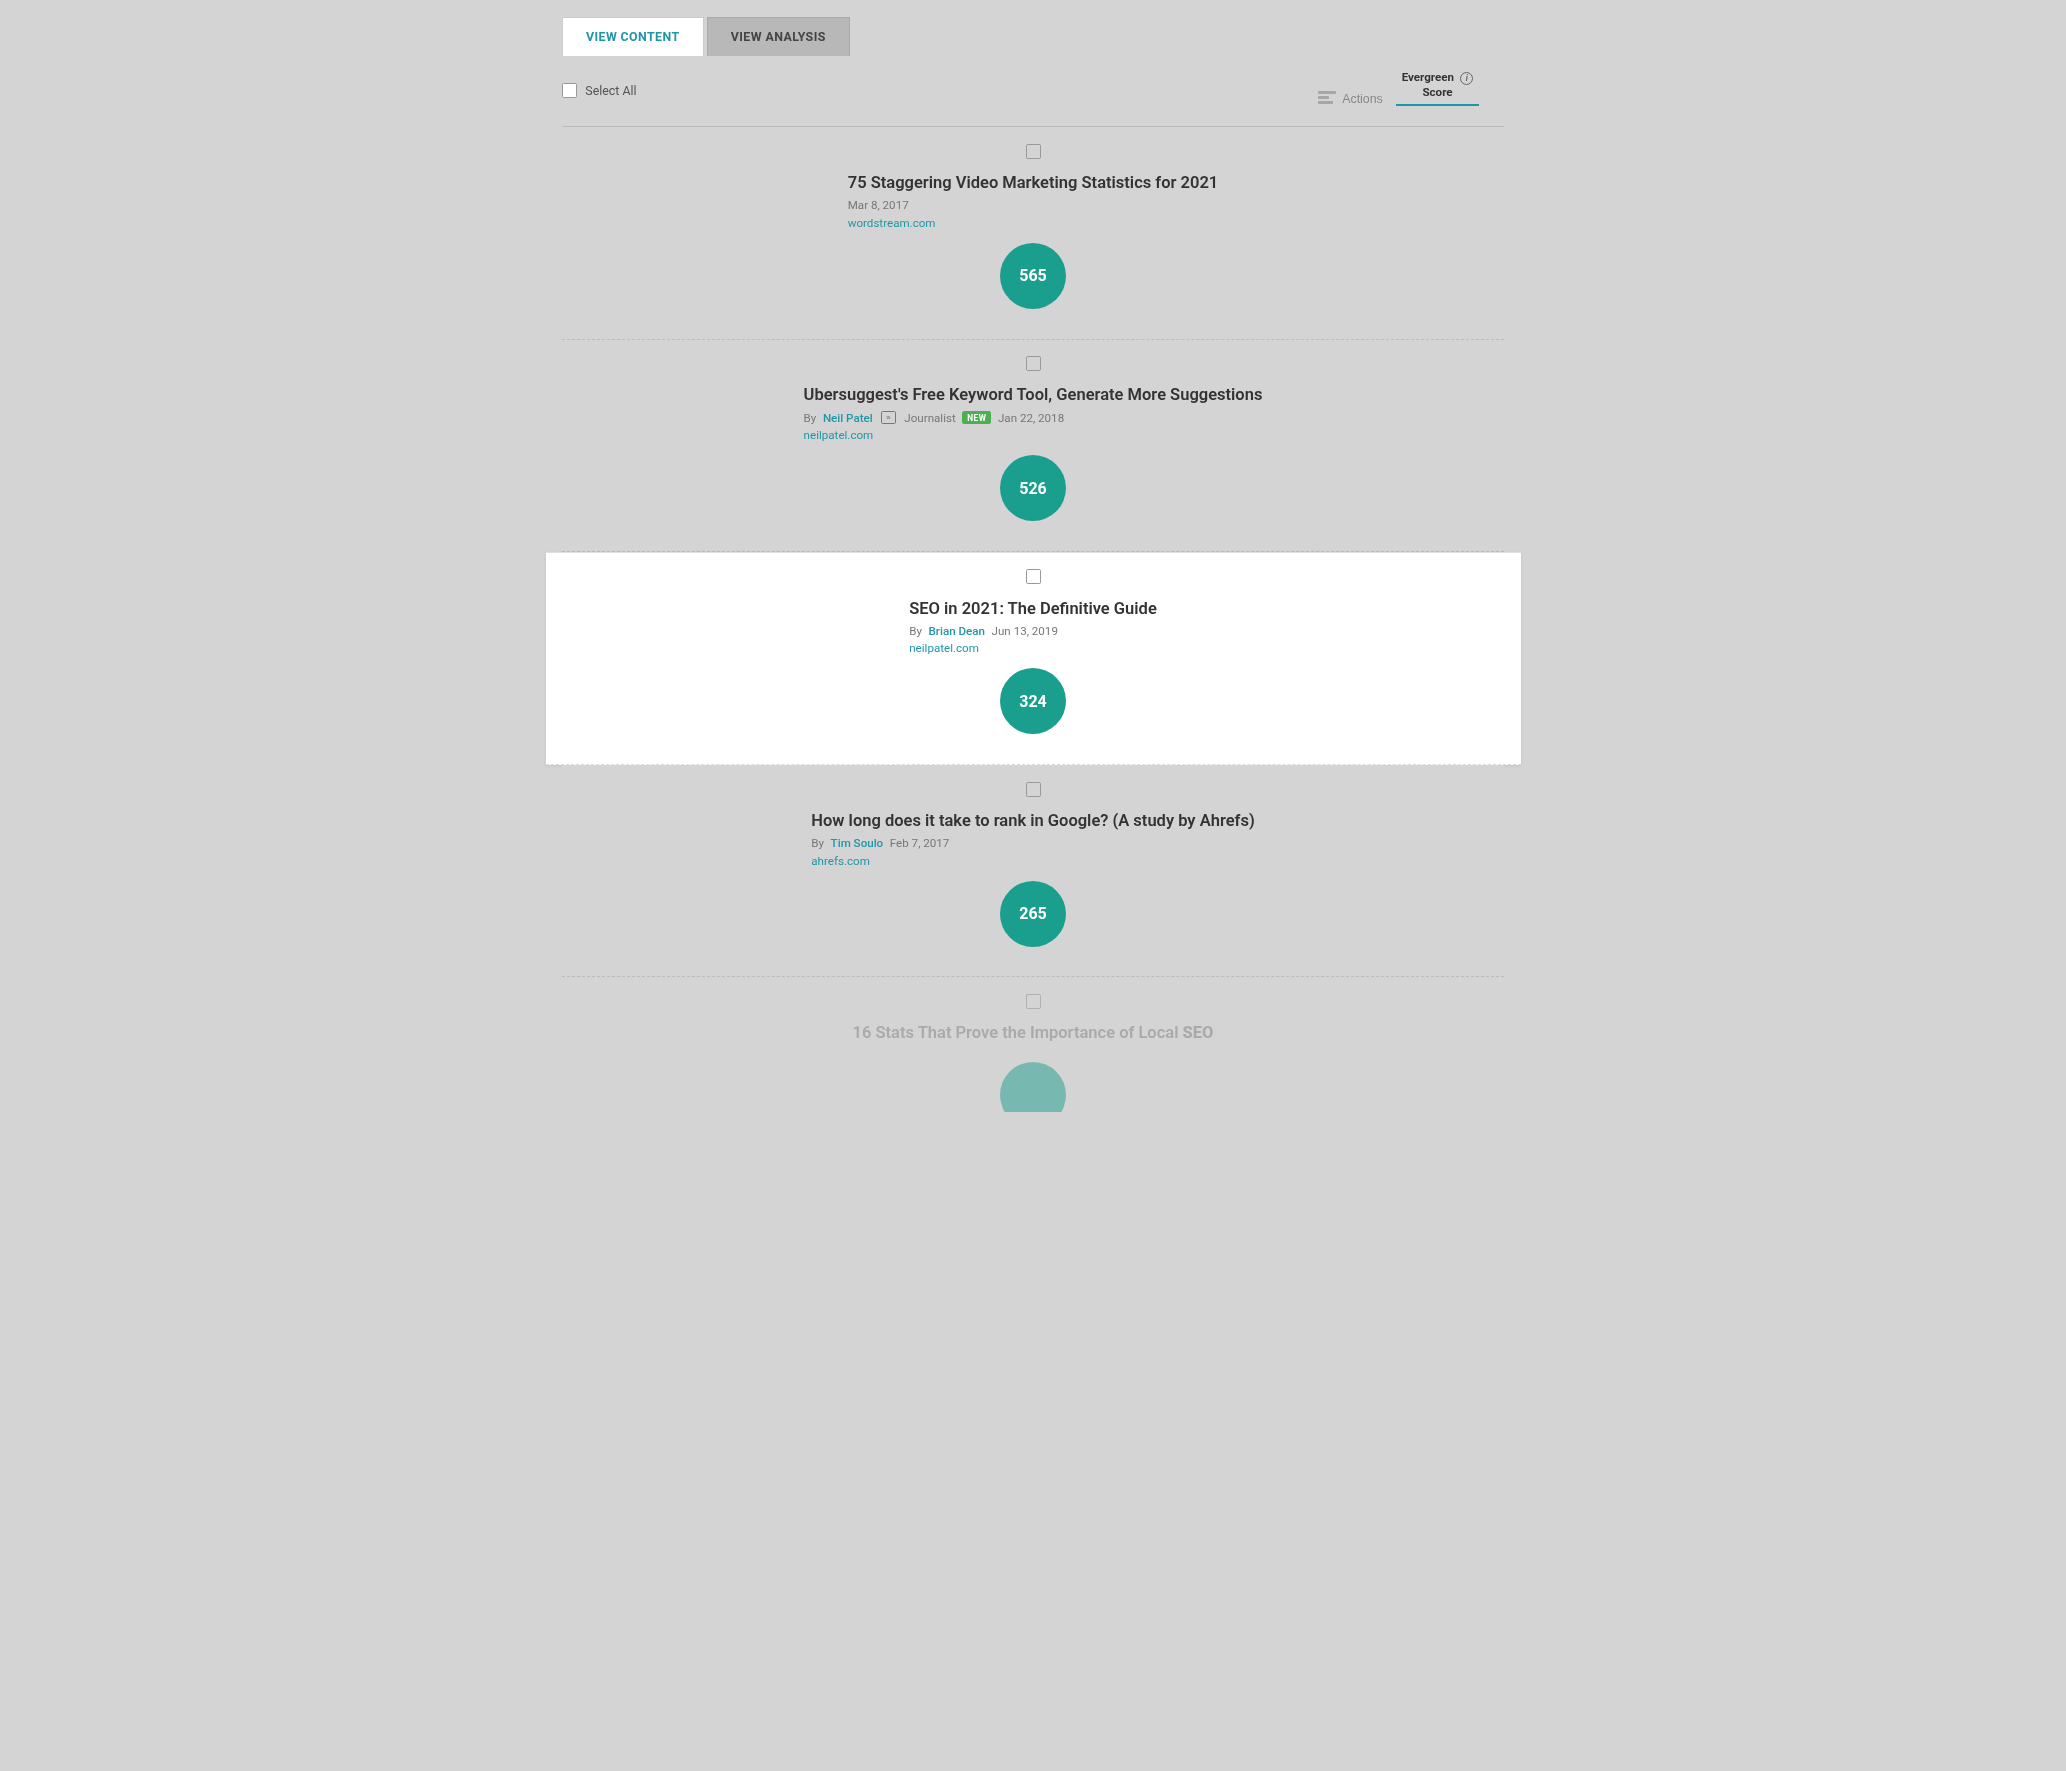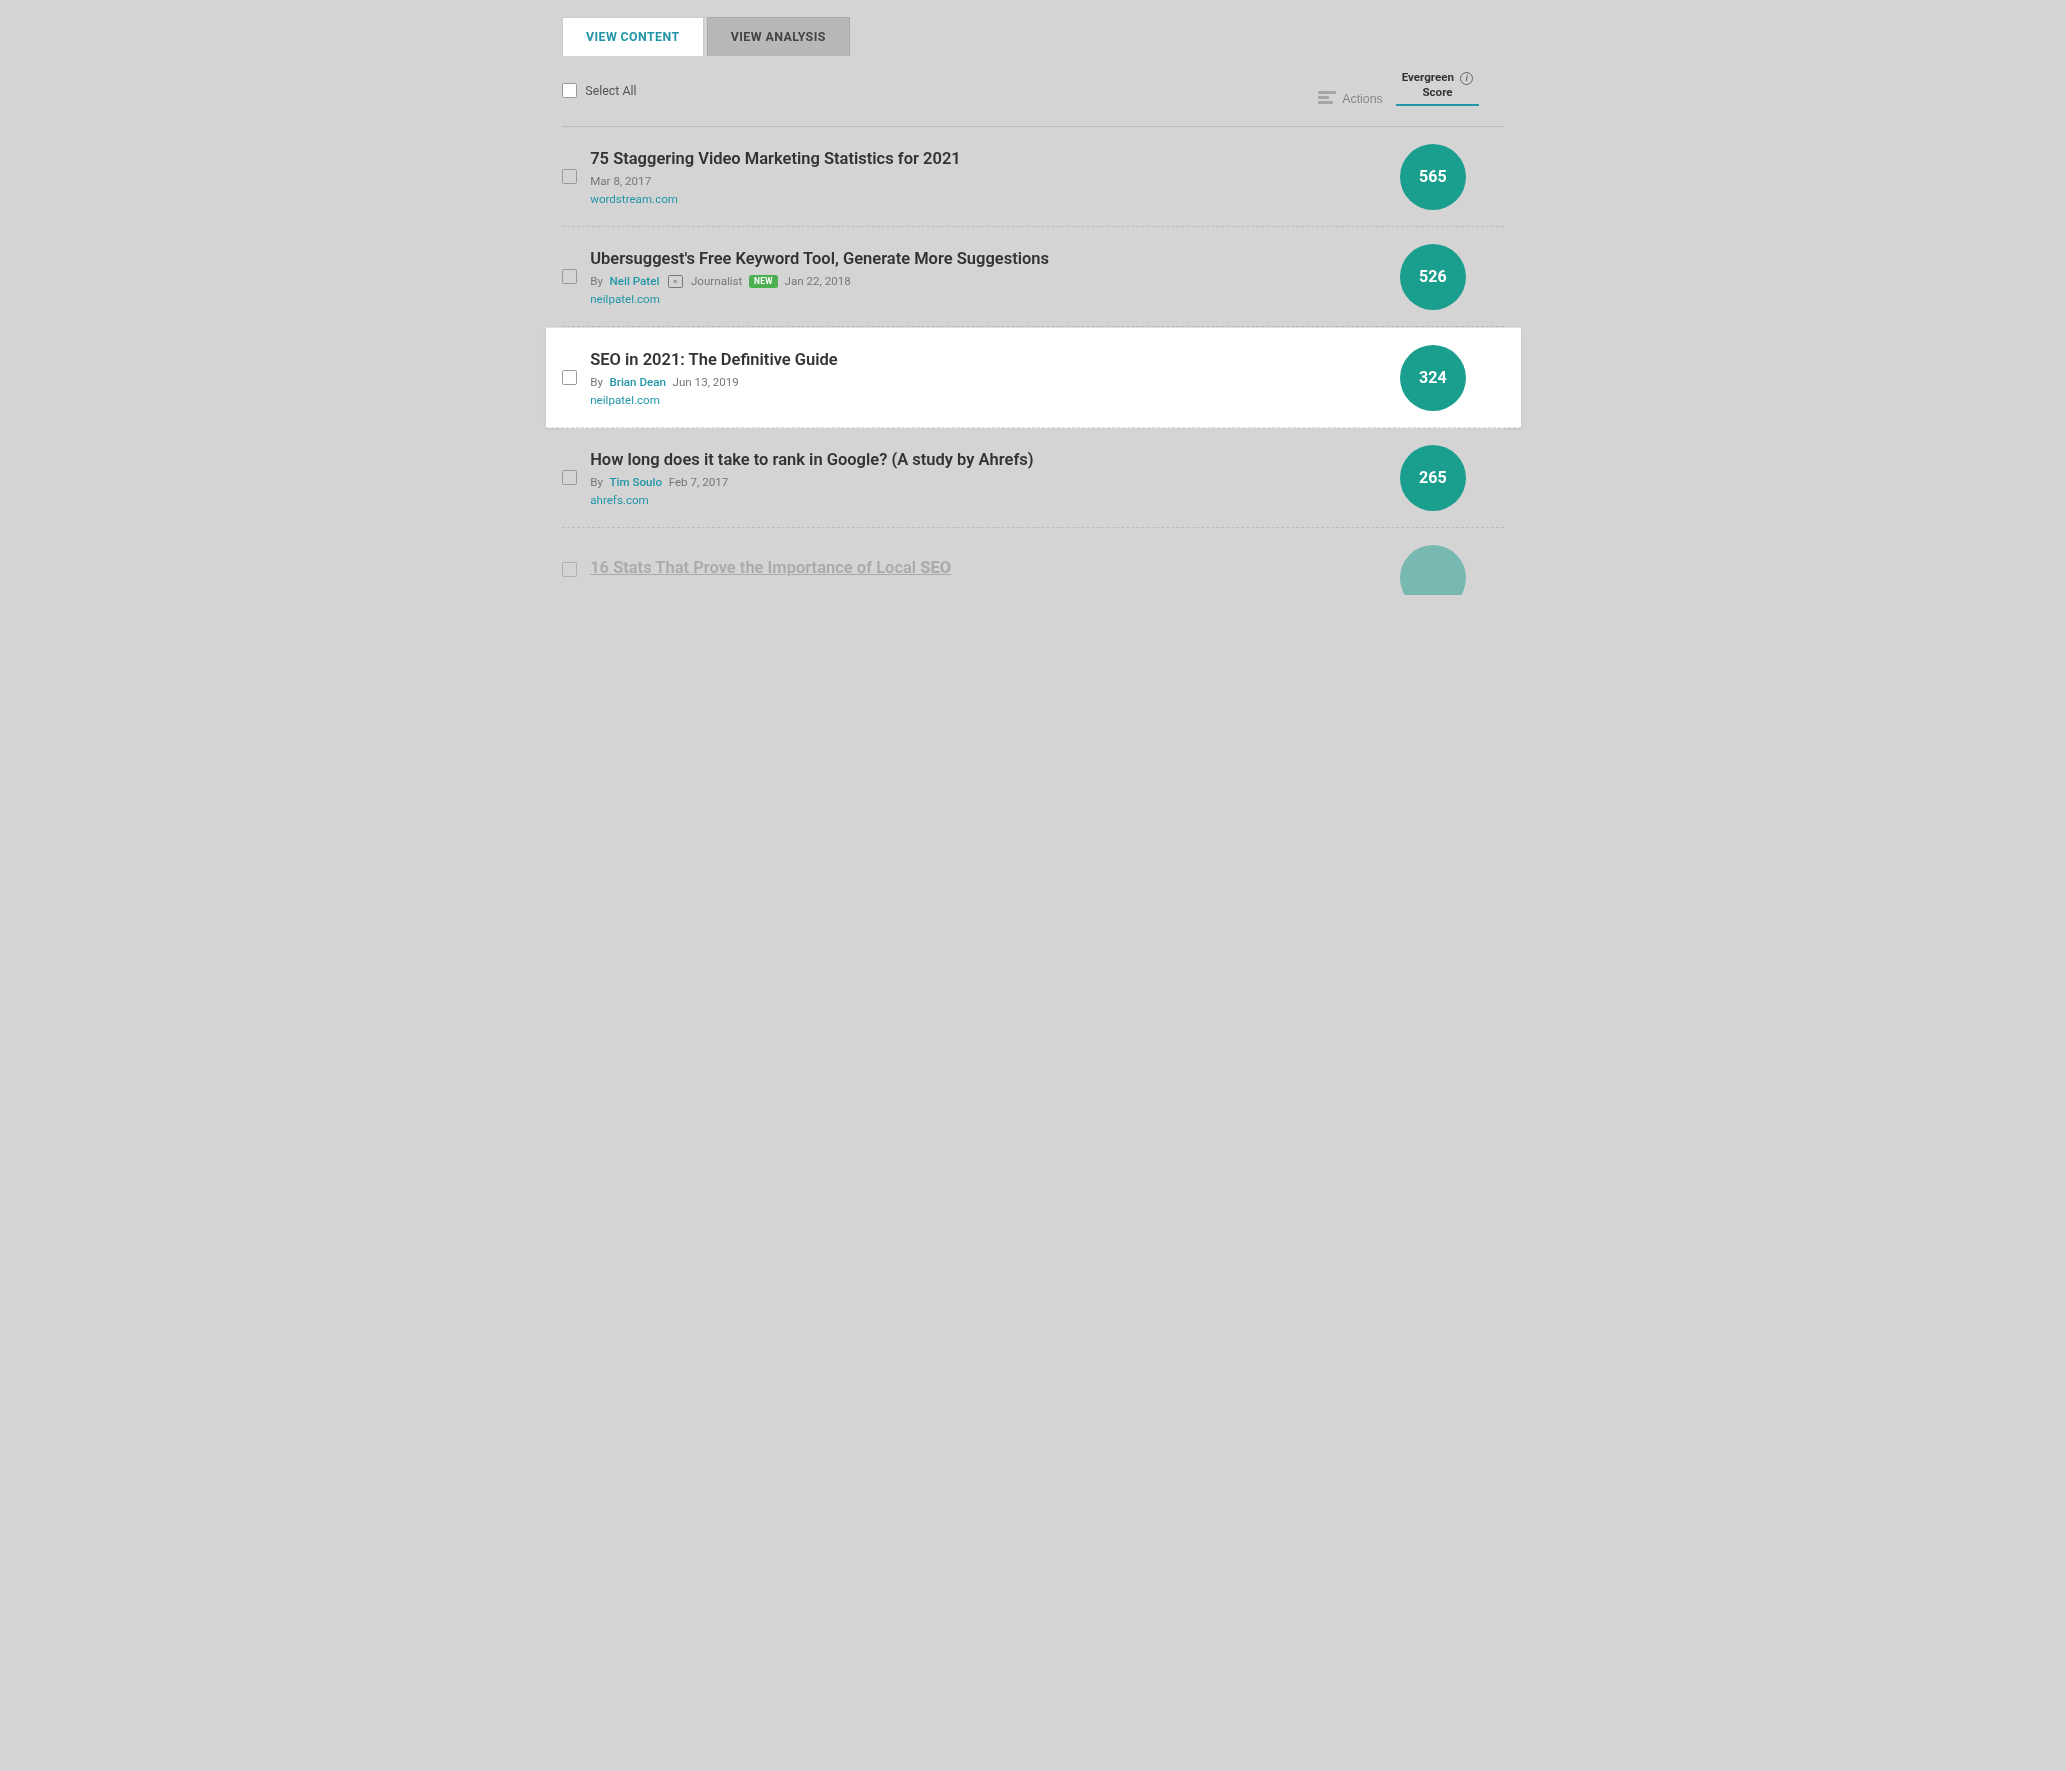--- a/index.html
+++ b/index.html
@@ -161,20 +161,21 @@
       background: #d4d4d4;
     }
 
     .content-item {
       display: flex;
       align-items: center;
       padding: 16.5px 0;
       border-bottom: 0.8px dashed #bbb;
       background: #d4d4d4;
       gap: 13.2px;
+      flex-direction: column;
     }
 
     .content-item.highlighted {
       background: #fff;
       margin: 0 -16.5px;
       padding: 16.5px 16.5px;
       border-bottom: 0.8px dashed #ddd;
       border-top: 0.8px solid #e0e0e0;
       box-shadow: 0 0.8px 3.3px rgba(0,0,0,0.08);
       align-items: center;
@@ -397,21 +398,21 @@
           </div>
           <div class="item-domain">ahrefs.com</div>
         </div>
         <div class="item-score">265</div>
         <div class="extra-col"></div>
       </div>
 
       <div class="content-item last-item" style="border-bottom: none; overflow: hidden;">
         <div class="item-checkbox" style="opacity:0.6;"></div>
         <div class="item-content">
-          <div class="item-title" style="color: #aaa; text-decoration: underline;">
+          <div class="item-title" style="color: #aaa;">
             16 Stats That Prove the Importance of Local <span class="bold-keyword" style="font-weight:800; color:#aaa;">SEO</span>
           </div>
         </div>
         <div class="score-partial-wrapper">
           <div class="score-partial-circle"></div>
         </div>
         <div class="extra-col"></div>
       </div>
 
     </div>

